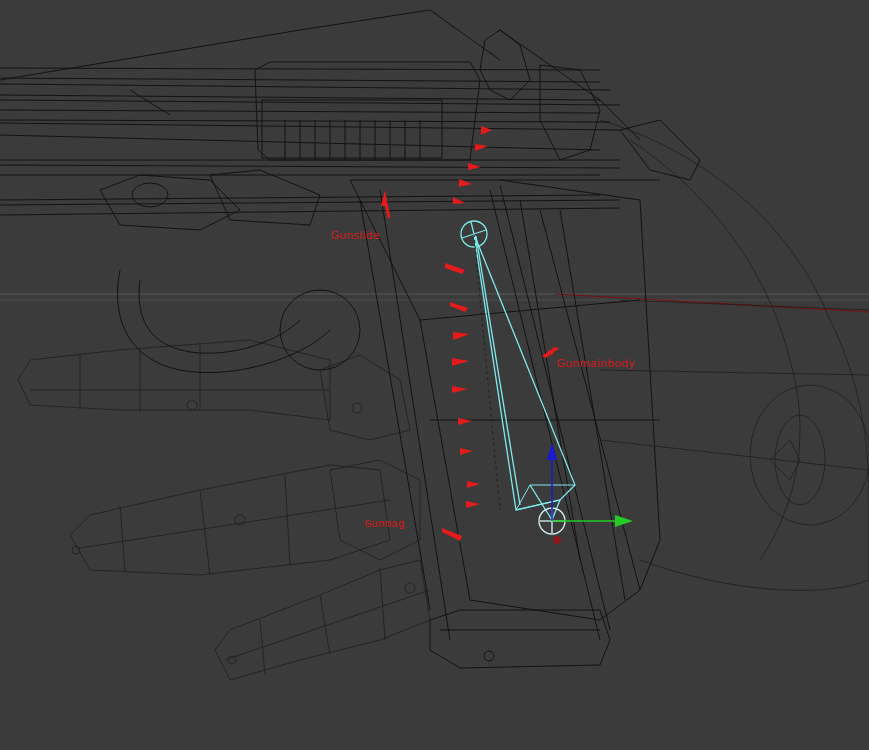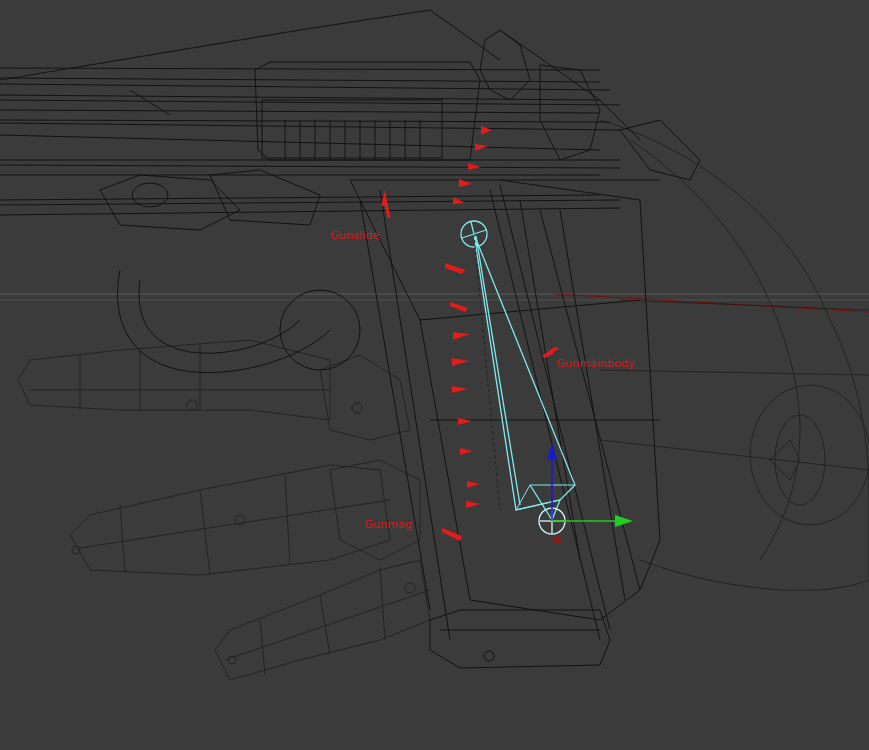--- a/index.html
+++ b/index.html
@@ -178,14 +178,14 @@
       <polygon points="385,190 381,206 388,206"></polygon>
       <line x1="386" y1="204" x2="389" y2="218" stroke="#e31b1b" stroke-width="3"></line>
 
       <polygon points="542,356 556,346 553,354 545,358"></polygon>
       <line x1="548" y1="354" x2="558" y2="348" stroke="#e31b1b" stroke-width="2.5"></line>
     </g>
   </svg>
 
   <span class="label" style="left:331px; top:229px;">Gunslide</span>
   <span class="label" style="left:557px; top:357px;text-align:right;">Gunmainbody</span>
-  <span class="label" style="left:365px; top:518px;">Gunmag</span>
+  <span class="label" style="left:365px; top:518px;font-family:Liberation Mono, monospace;">Gunmag</span>
 </div>
 
 </body></html>

